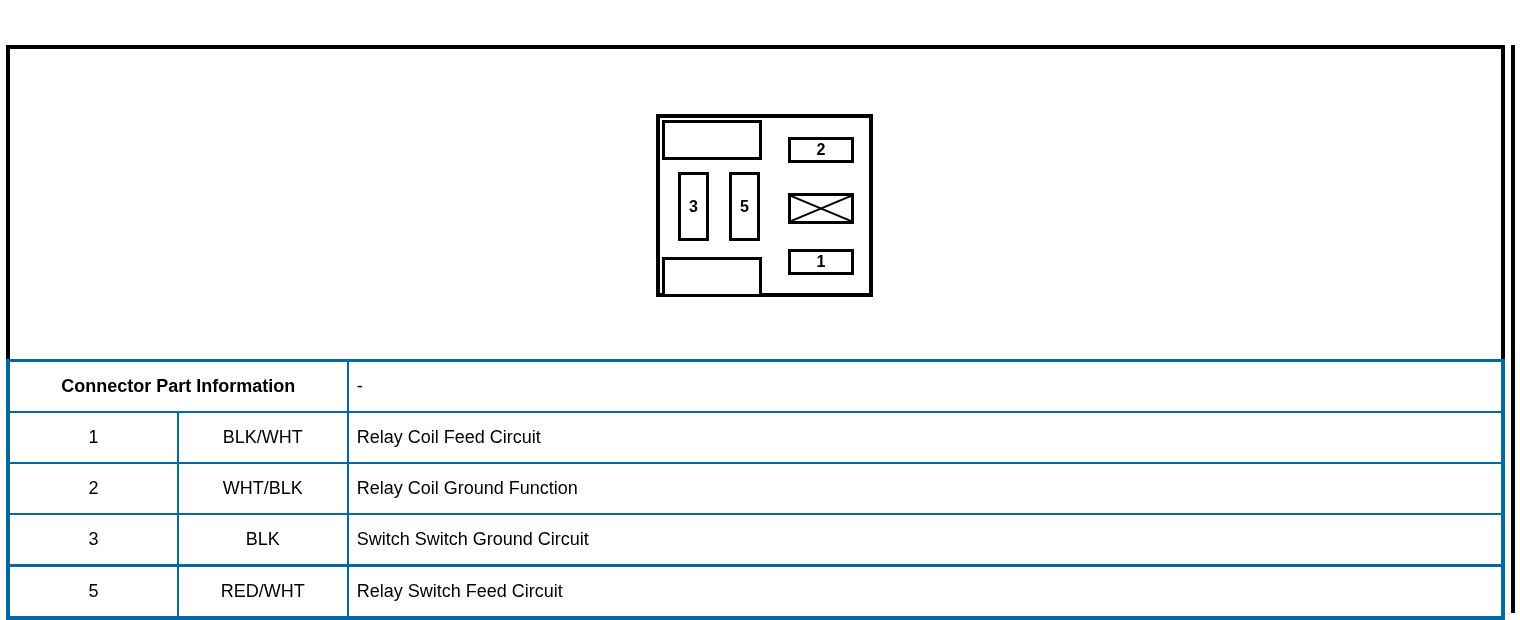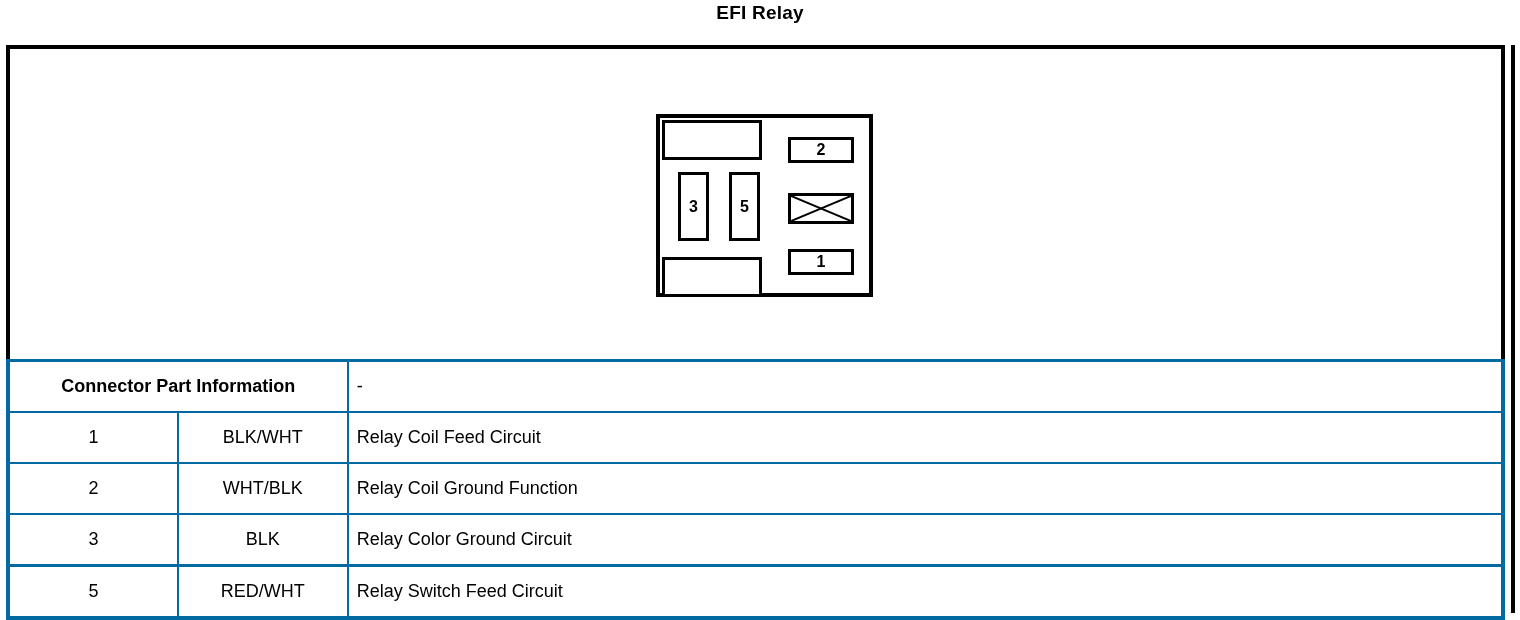--- a/index.html
+++ b/index.html
@@ -140,21 +140,20 @@
   .rule-bottom td { border-bottom-width: 3px; }
   .tbl tr:last-child td { border-bottom-width: 4px; }
   .tbl td:first-child { border-left-width: 4px; }
   .tbl td:last-child  { border-right-width: 4px; }
 </style>
 </head>
 <body>
 
 <div class="page">
 
-  <div class="title">EFI Relay</div>
 
   <div class="frame"></div>
   <div class="frame-right-rule"></div>
 
   <div class="diagram-region">
     <div class="connector">
 
       <div class="cav-blank top-left"></div>
       <div class="cav-blank bot-left"></div>
 
@@ -200,21 +199,21 @@
 
       <tr>
         <td class="c-center">2</td>
         <td class="c-center">WHT/BLK</td>
         <td class="c-left">Relay Coil Ground Function</td>
       </tr>
 
       <tr class="rule-bottom">
         <td class="c-center">3</td>
         <td class="c-center">BLK</td>
-        <td class="c-left">Relay Color Ground Circuit</td>
+        <td class="c-left">Switch Switch Ground Circuit</td>
       </tr>
 
       <tr>
         <td class="c-center">5</td>
         <td class="c-center">RED/WHT</td>
         <td class="c-left">Relay Switch Feed Circuit</td>
       </tr>
     </tbody>
   </table>
 

